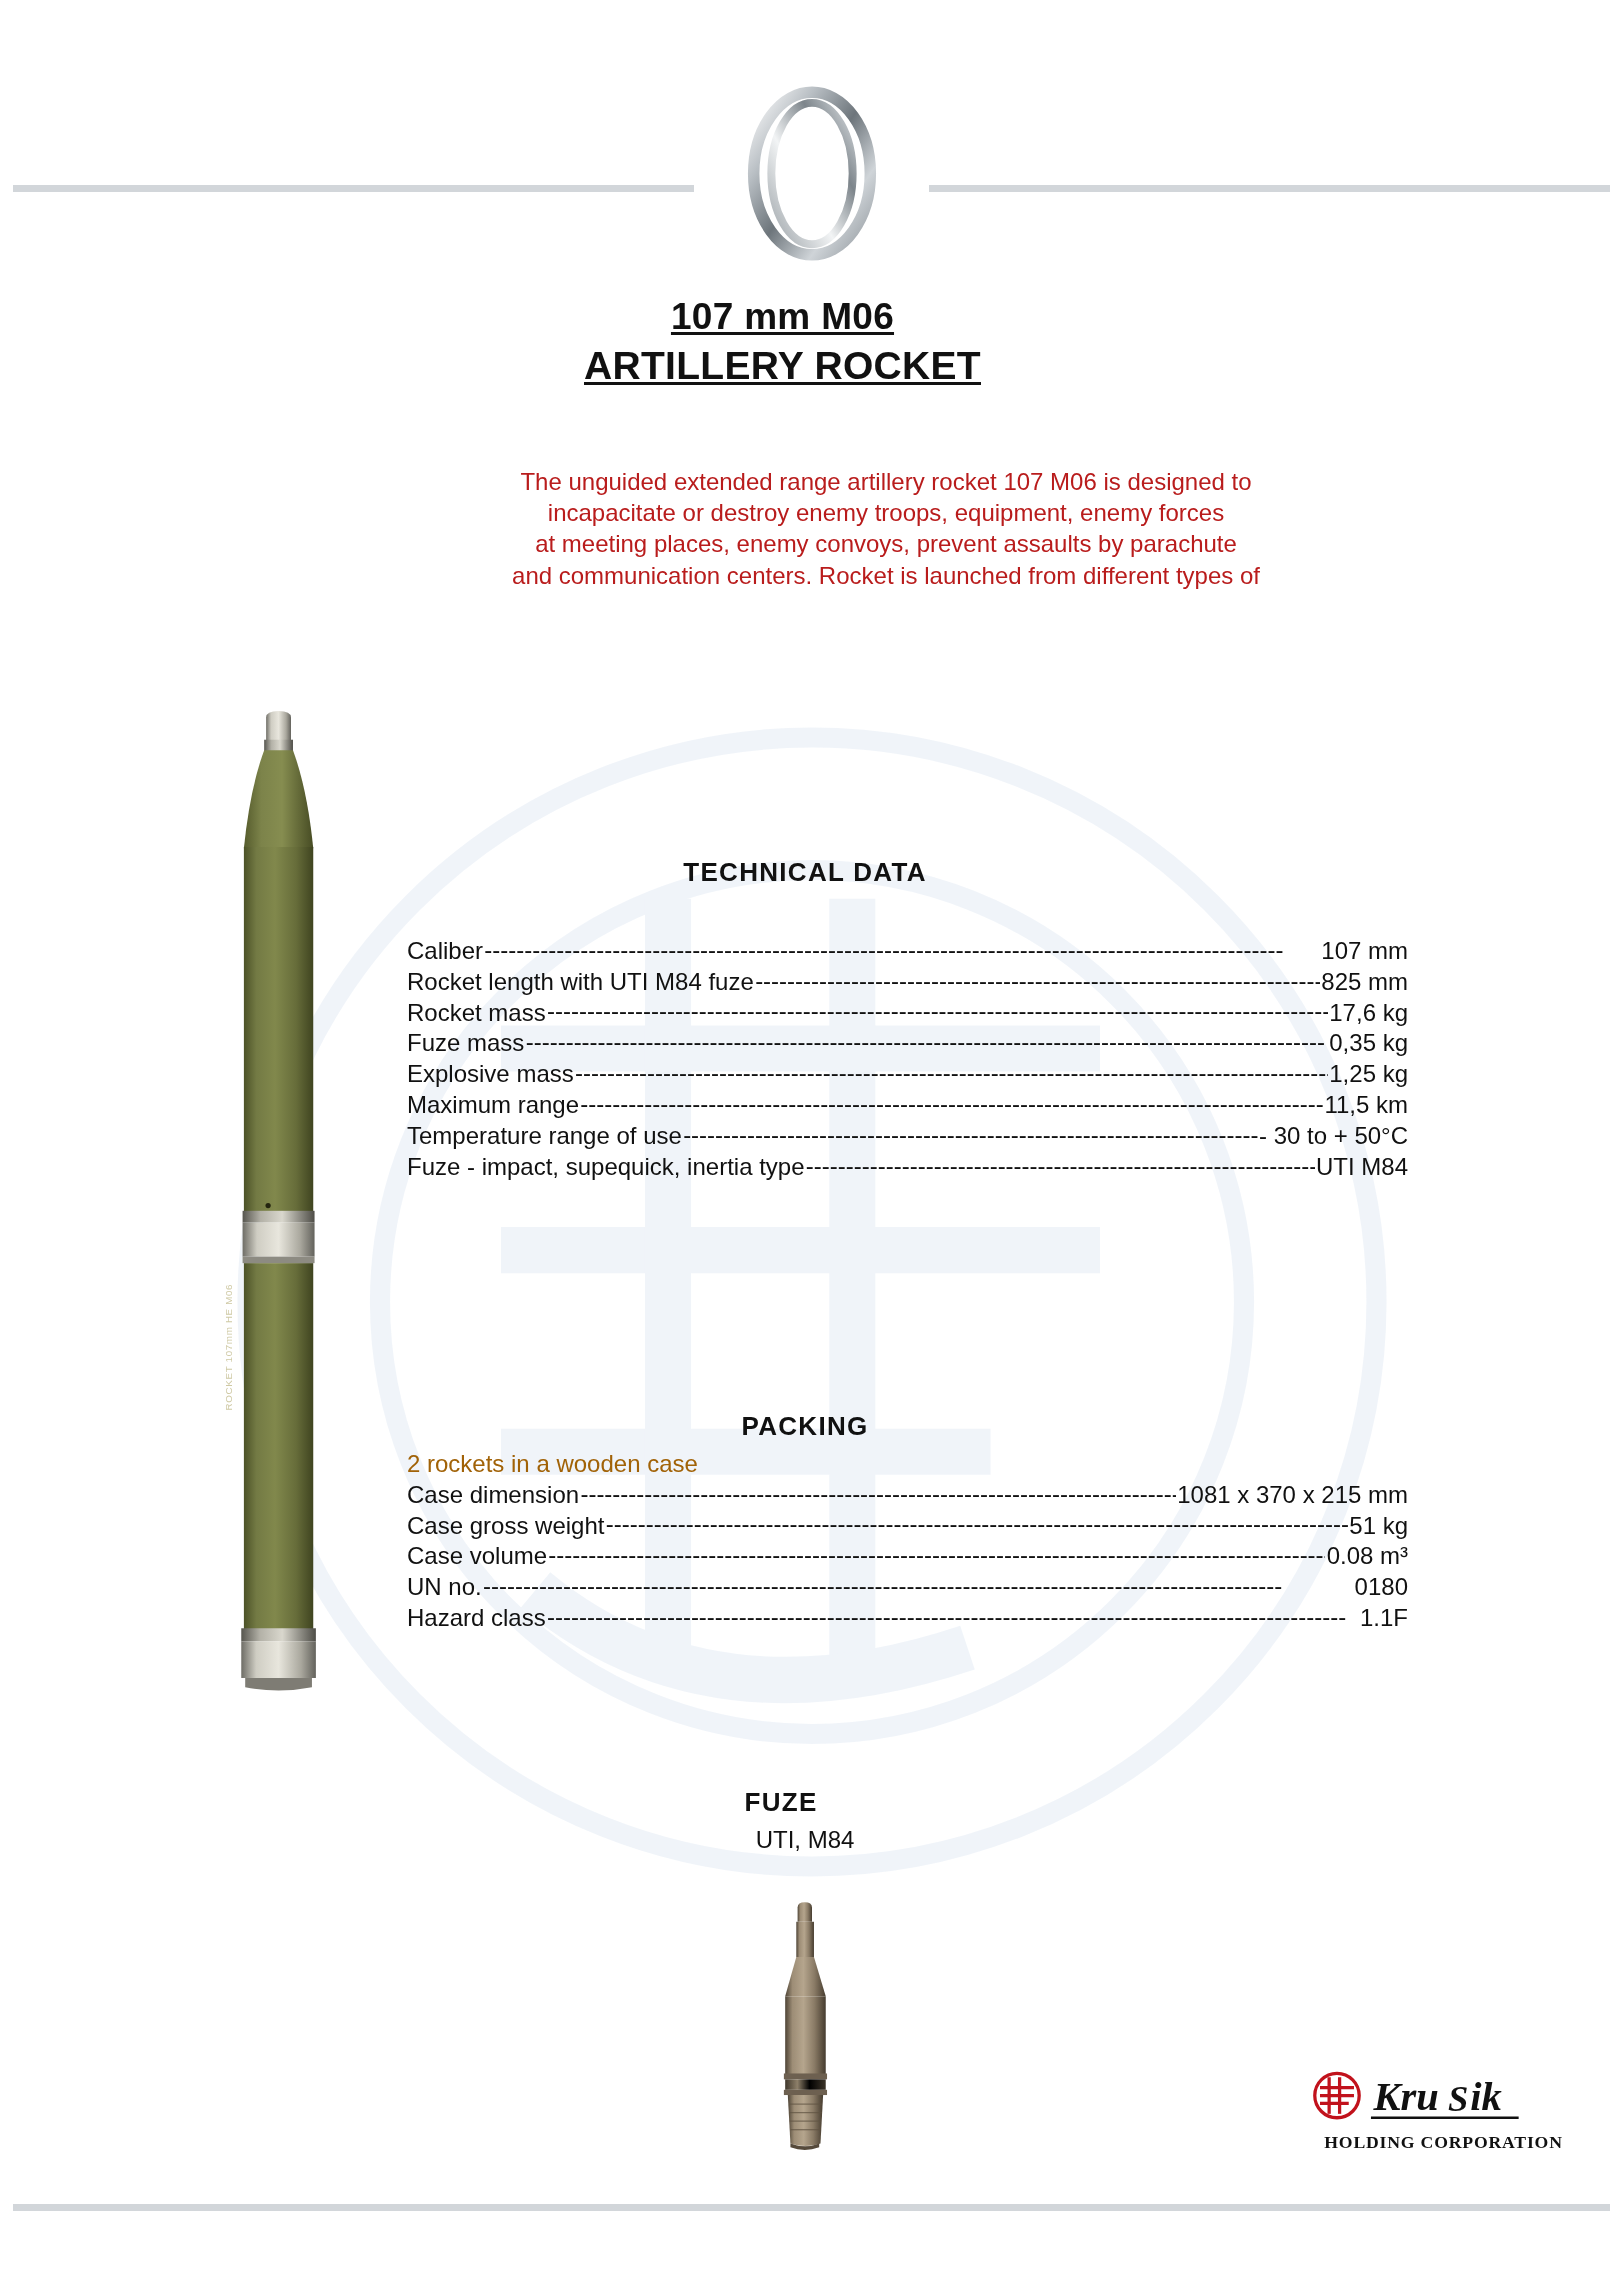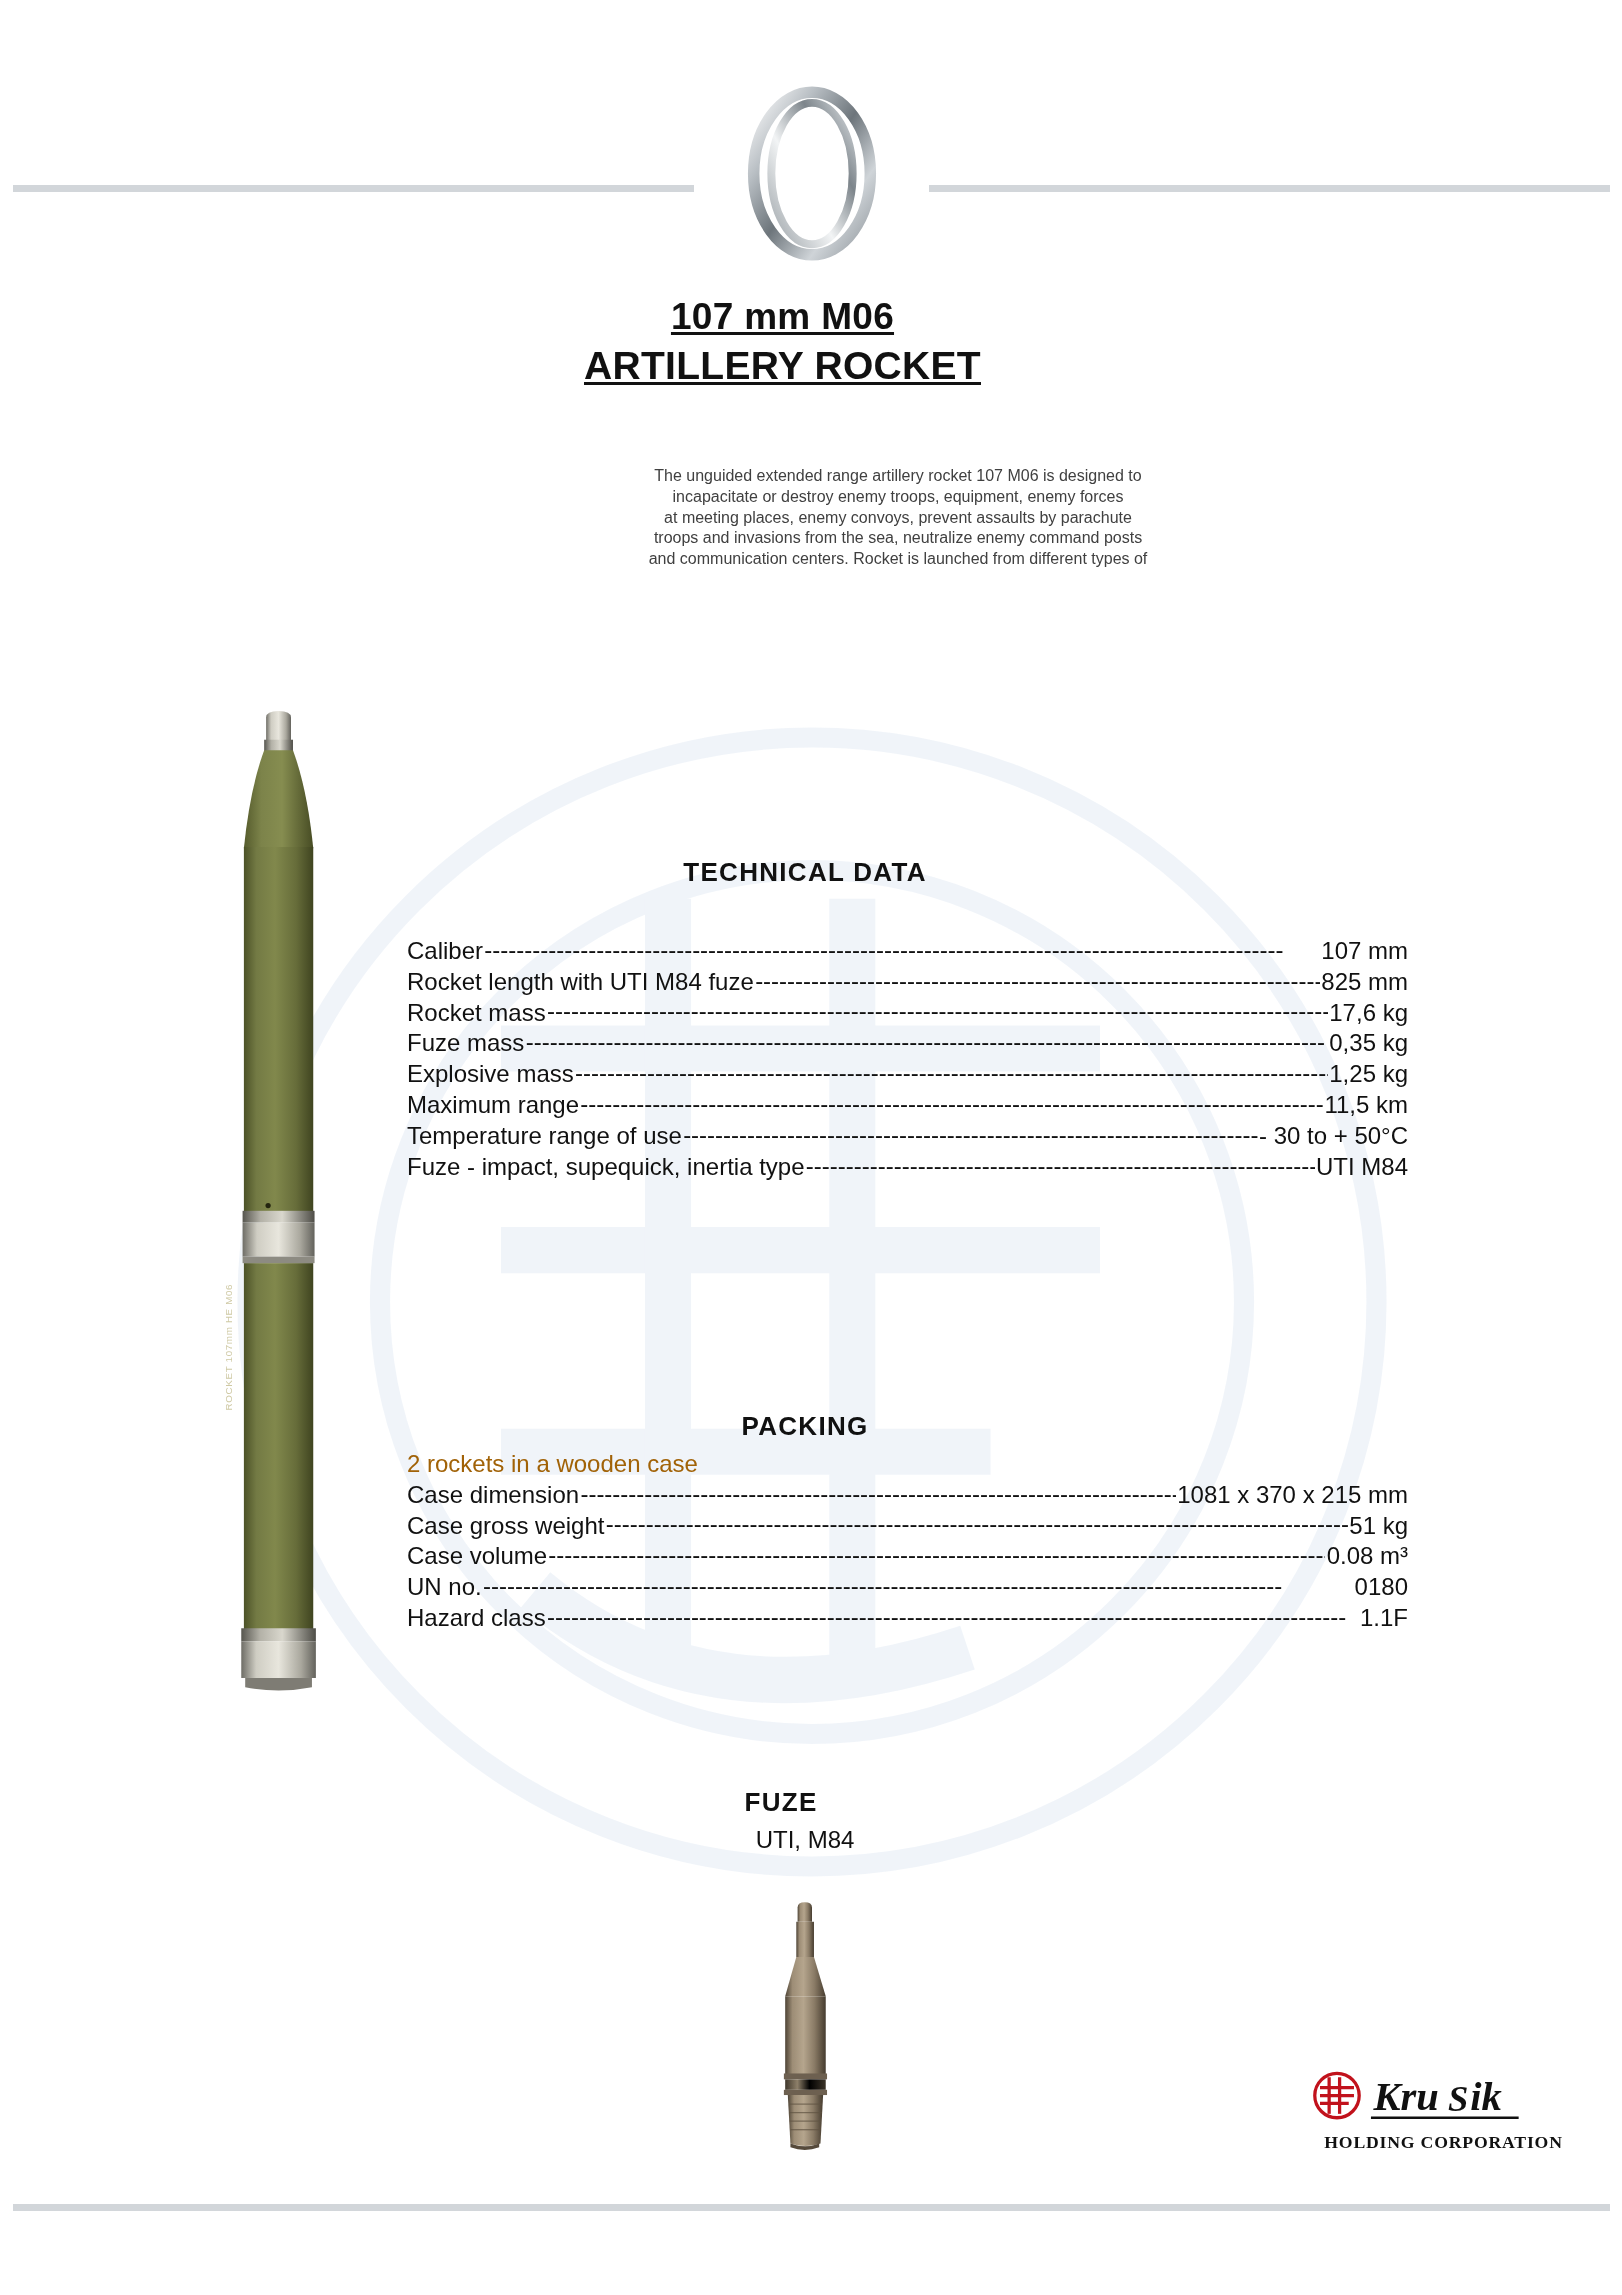--- a/index.html
+++ b/index.html
@@ -78,26 +78,26 @@
     text-decoration-thickness: 2.6px;
     text-underline-offset: 2.6px;
   }
   .title-line.t1 { font-size: 37px; }
   .title-line.t2 { font-size: 39px; margin-top: 6.5px; }
 
   
   .intro {
     position: absolute;
     top: 466px;
-    left: 394px;
+    left: 382px;
     width: 1008px;
     text-align: center;
-    font-size: 16px;
+    font-size: 24px;
     line-height: 1.30;
-    color: #404040;
+    color: #b91c1c;
     z-index: 3;
   }
   .intro div { white-space: nowrap; }
 
   
   .rocket-wrap {
     position: absolute;
     left: 209px;
     top: 707px;
     width: 164px;
@@ -257,21 +257,20 @@
 
 <div class="title-block">
   <div class="title-line t1">107 mm M06</div>
   <div class="title-line t2">ARTILLERY ROCKET</div>
 </div>
 
 <div class="intro">
   <div>The unguided extended range artillery rocket 107 M06 is designed to</div>
   <div>incapacitate or destroy enemy troops, equipment, enemy forces</div>
   <div>at meeting places, enemy convoys, prevent assaults by parachute</div>
-  <div>troops and invasions from the sea, neutralize enemy command posts</div>
   <div>and communication centers. Rocket is launched from different types of</div>
 </div>
 
 <div class="rocket-wrap">
   <svg viewBox="0 0 250 1510" width="164" height="988" aria-hidden="true">
     <defs>
       <linearGradient id="olive" x1="0" y1="0" x2="1" y2="0">
         <stop offset="0%" stop-color="#4c5227"></stop>
         <stop offset="18%" stop-color="#737a44"></stop>
         <stop offset="45%" stop-color="#81884c"></stop>

